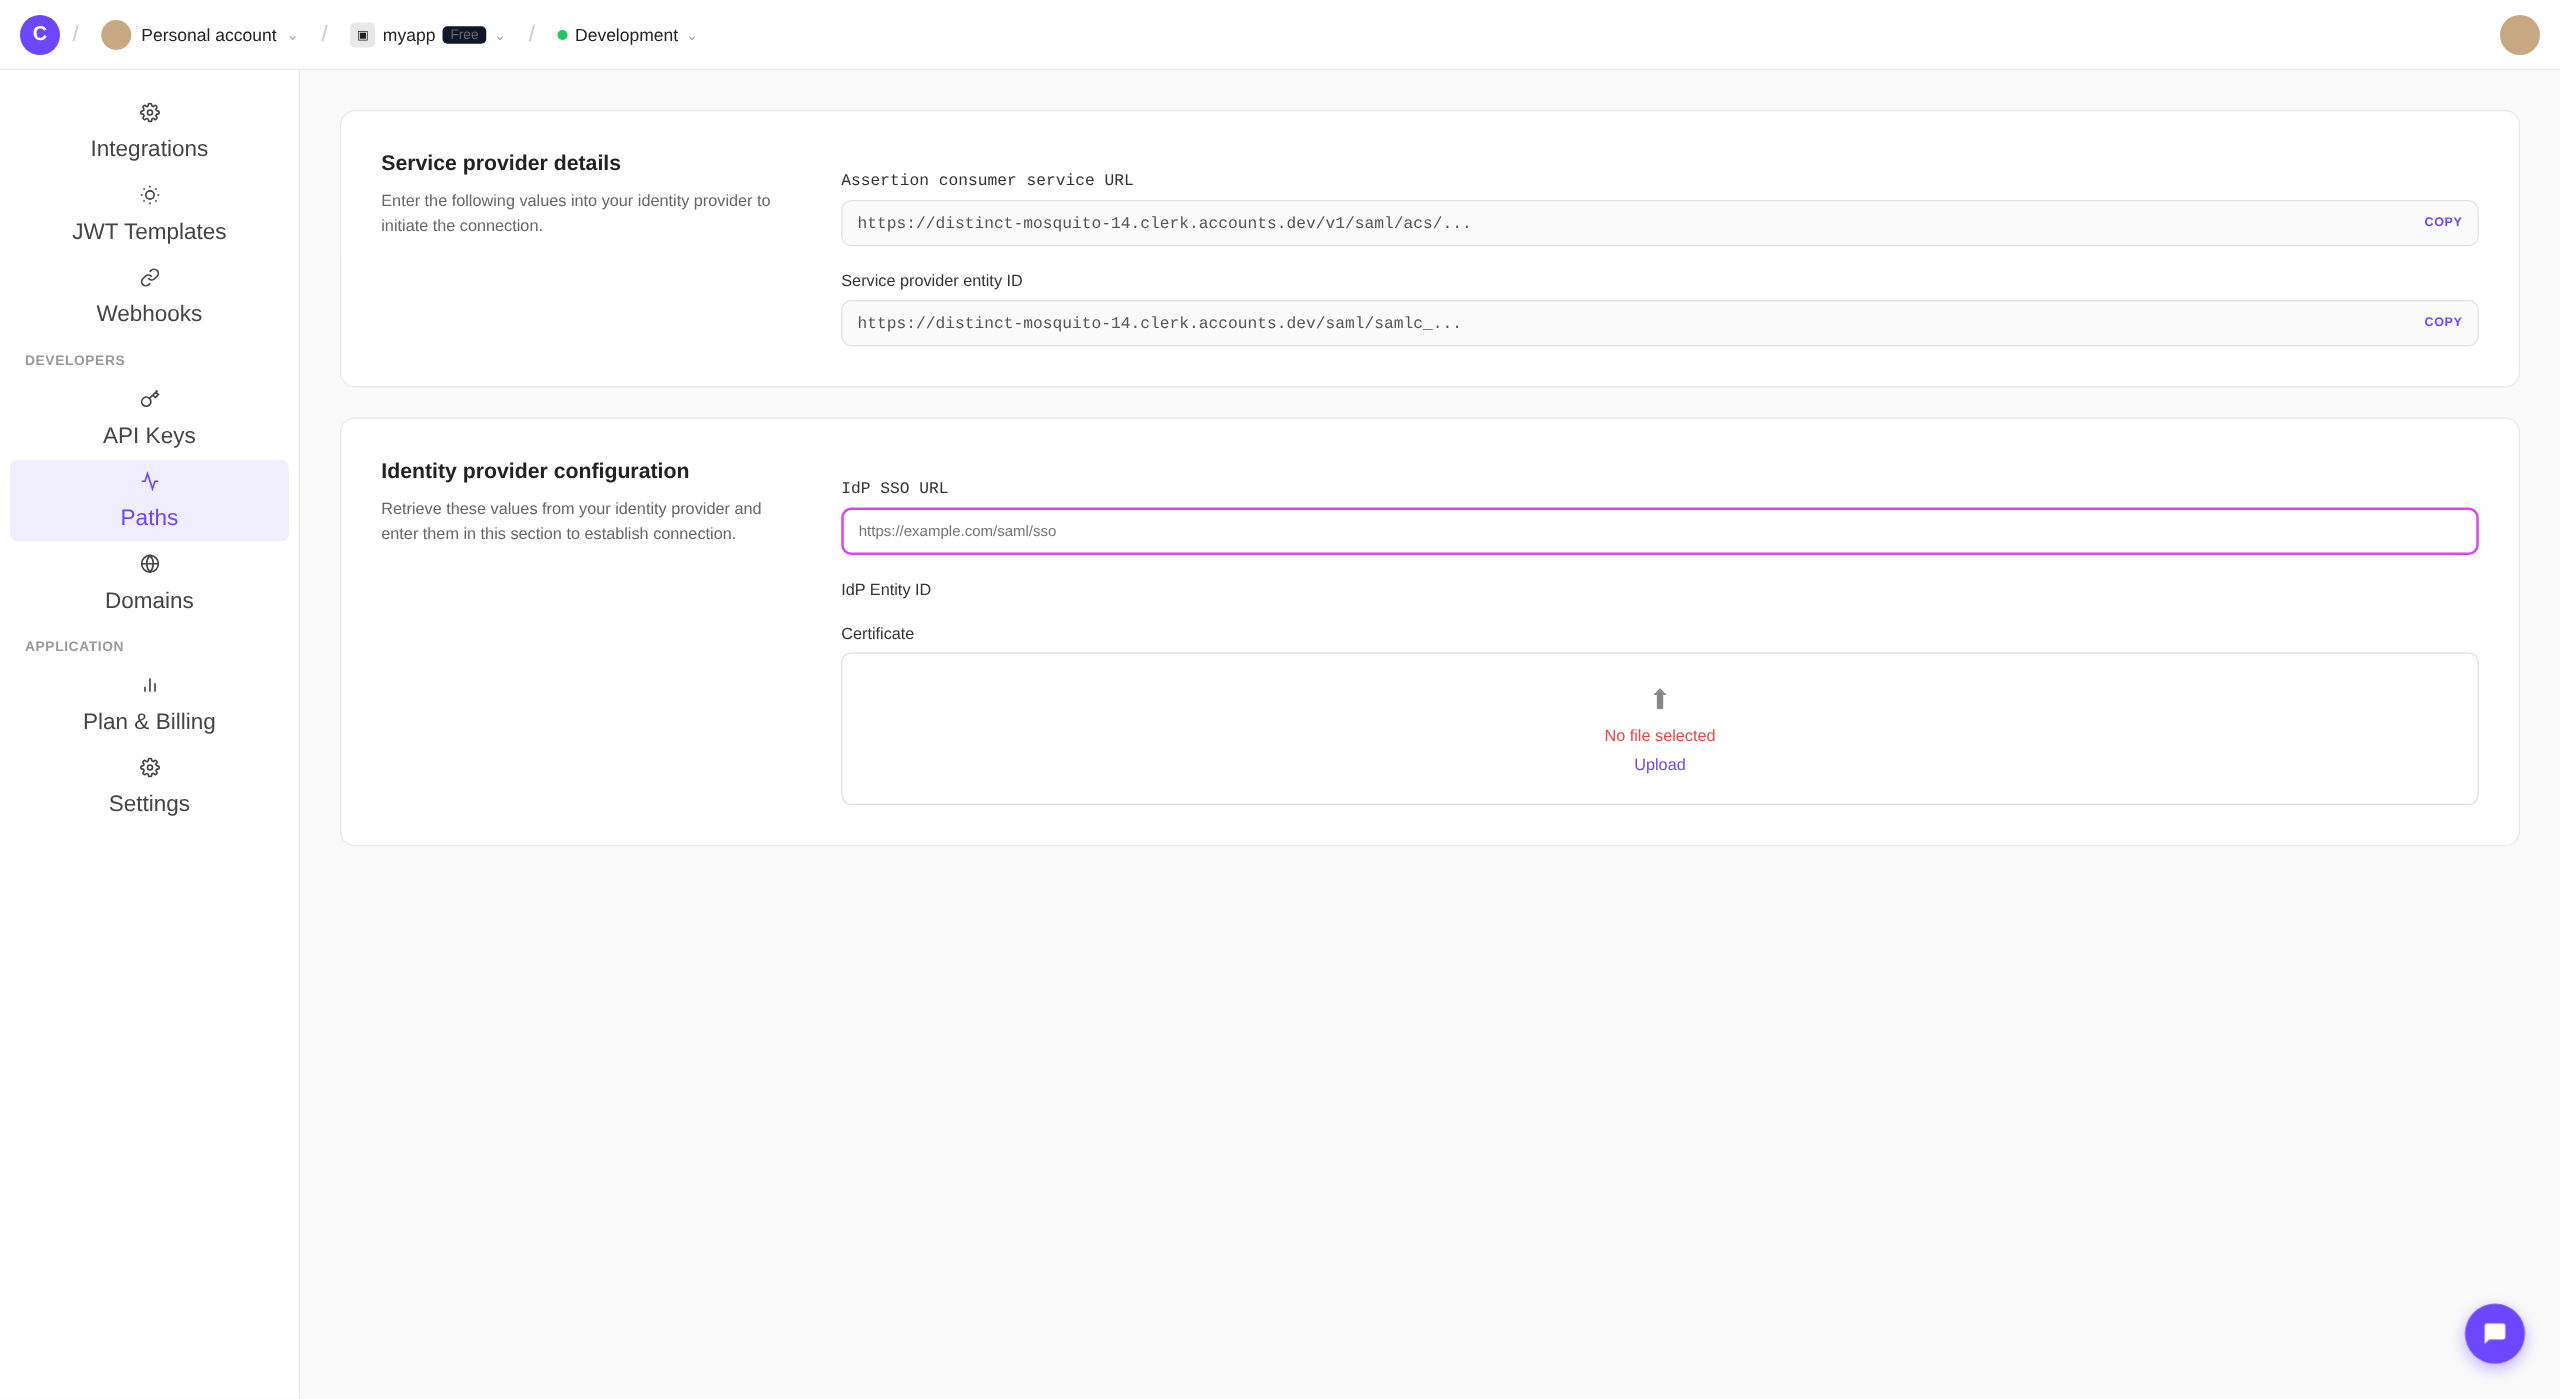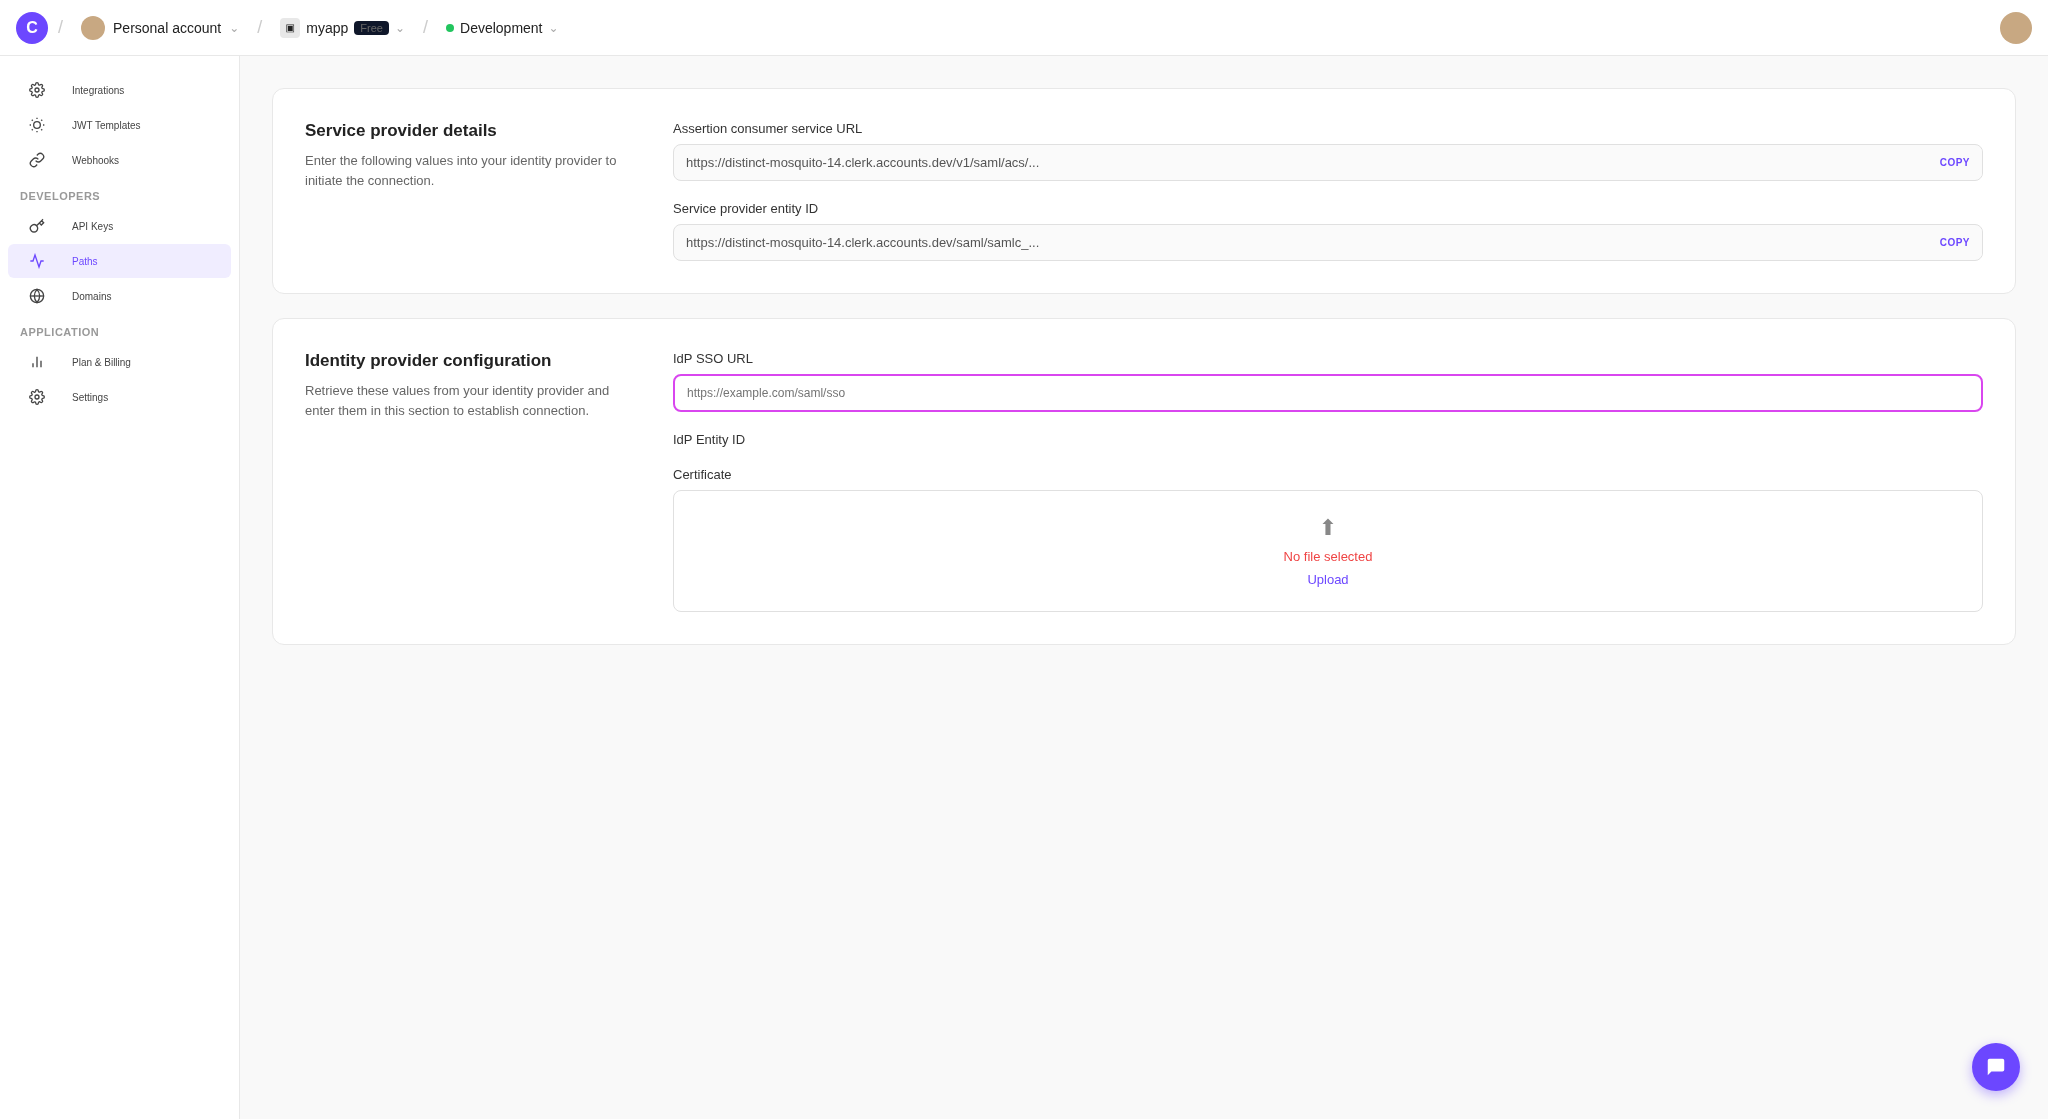--- a/index.html
+++ b/index.html
@@ -24,35 +24,35 @@
     .env-dot { width: 8px; height: 8px; border-radius: 50%; background: #22c55e; }
     .navbar-right { margin-left: auto; }
     .navbar-avatar-lg { width: 32px; height: 32px; border-radius: 50%; background: #c8a882; overflow: hidden; cursor: pointer; }
 
     
     .layout { display: flex; margin-top: 56px; min-height: calc(100vh - 56px); }
 
     
     .sidebar { width: 240px; background: #fff; border-right: 1px solid #e8e8e8; padding: 16px 0; flex-shrink: 0; }
     .sidebar-section-label { font-size: 11px; font-weight: 600; color: #999; text-transform: uppercase; letter-spacing: 0.5px; padding: 12px 20px 6px; }
-    .sidebar-item { display: flex; align-items: center; gap: 26px; padding: 8px 20px; cursor: pointer; border-radius: 6px; margin: 1px 8px; color: #444; font-size: 10px; }
+    .sidebar-item { display: flex; align-items: center; gap: 10px; padding: 8px 20px; cursor: pointer; border-radius: 6px; margin: 1px 8px; color: #444; font-size: 18px; flex-direction: column; }
     .sidebar-item.active { background: #f0edff; color: #6c47ff; }
     .sidebar-icon { width: 18px; height: 18px; flex-shrink: 0; display: flex; align-items: center; justify-content: center; color: inherit; }
 
     
     .main { flex: 1; padding: 32px; overflow-y: auto; background: #f9f9f9; }
     .card { background: #fff; border: 1px solid #e8e8e8; border-radius: 12px; padding: 32px; margin-bottom: 24px; display: flex; gap: 48px; }
     .card-left { width: 320px; flex-shrink: 0; }
     .card-right { flex: 1; }
     .card-title { font-size: 17px; font-weight: 600; margin-bottom: 10px; }
     .card-desc { font-size: 13px; color: #666; line-height: 1.5; }
     .field-label { font-size: 13px; font-weight: 500; color: #333; margin-bottom: 8px; margin-top: 20px; }
-    .field-label:first-child { margin-top: 0; }
+    .field-label:first-child { margin-top: 16px; font-family: Liberation Mono, monospace; }
     .copy-field { display: flex; align-items: center; border: 1px solid #e0e0e0; border-radius: 8px; overflow: hidden; background: #fafafa; }
-    .copy-field-value { flex: 1; padding: 10px 12px; font-size: 13px; color: #555; font-family: Liberation Sans, sans-serif; white-space: nowrap; overflow: hidden; text-overflow: ellipsis; }
+    .copy-field-value { flex: 1; padding: 10px 12px; font-size: 13px; color: #555; font-family: Liberation Mono, monospace; white-space: nowrap; overflow: hidden; text-overflow: ellipsis; }
     .copy-btn { padding: 8px 12px; font-size: 10px; font-weight: 600; color: #6c47ff; background: #fafafa; border: none; cursor: pointer; letter-spacing: 0.5px; flex-shrink: 0; }
     .text-input { width: 100%; padding: 10px 12px; border: 2px solid #d946ef; border-radius: 8px; font-size: 12px; color: #333; background: #fff; outline: none; }
     .certificate-area { border: 1px solid #e0e0e0; border-radius: 8px; padding: 24px; display: flex; flex-direction: column; align-items: center; gap: 8px; }
     .upload-icon { font-size: 22px; color: #888; }
     .no-file-text { font-size: 13px; color: #ef4444; }
     .upload-link { font-size: 13px; color: #6c47ff; cursor: pointer; text-decoration: none; }
 
     
     .chat-btn { position: fixed; bottom: 28px; right: 28px; width: 48px; height: 48px; background: #6c47ff; border-radius: 50%; display: flex; align-items: center; justify-content: center; cursor: pointer; box-shadow: 0 4px 12px rgba(108,71,255,0.4); z-index: 200; }
     .chat-btn svg { width: 22px; height: 22px; fill: #fff; }

